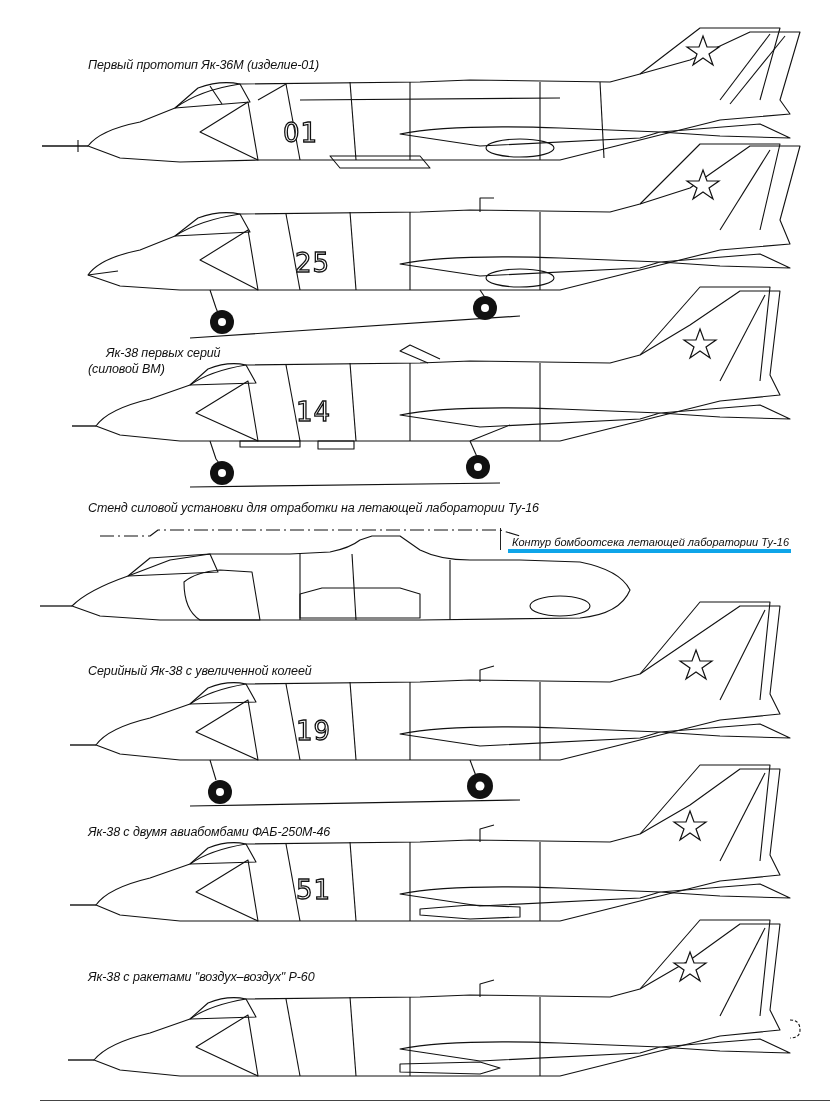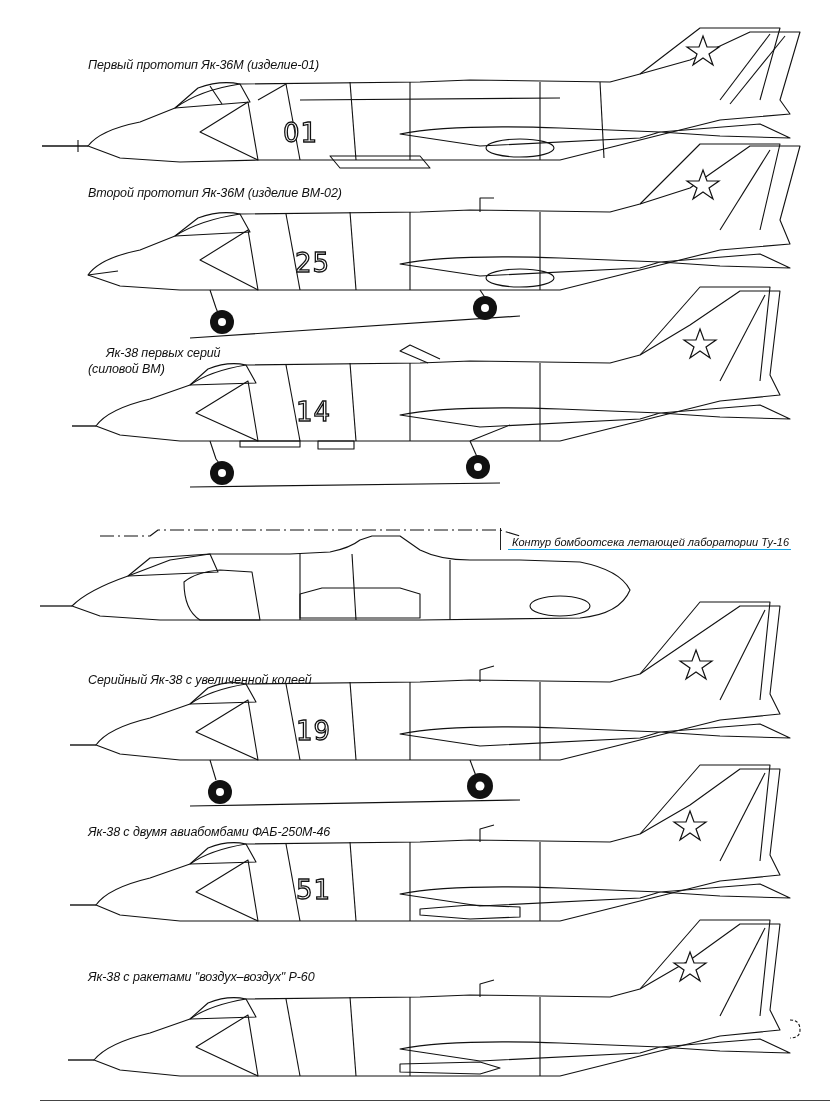--- a/index.html
+++ b/index.html
@@ -4,39 +4,39 @@
 <style>
   html, body { margin: 0; padding: 0; background: #ffffff; }
   body { width: 840px; height: 1110px; position: relative; overflow: hidden;
          font-family: "Liberation Sans", sans-serif; color: #111; }
   .sheet { position: absolute; left: 0; top: 0; width: 840px; height: 884px; text-decoration: underline; }
   .caption { position: absolute; font-family: "Liberation Sans", sans-serif;
              font-style: italic; font-size: 12.5px; color: #111; letter-spacing: -0.1px;
              white-space: nowrap; line-height: 15px; }
   .callout { position: absolute; left: 508px; top: 536px; font-family: "Liberation Sans", sans-serif;
              font-style: italic; font-size: 11px; color: #111; white-space: nowrap;
-             border-bottom: 1px solid #0ea5e9; padding: 0 2px 1px 4px; }
+             border-bottom: 4px solid #0ea5e9; padding: 0 2px 1px 4px; }
   .callout-arrow { position: absolute; left: 500px; top: 528px; width: 8px; height: 22px;
                    border-left: 1px solid #222; }
   .bottom-rule { position: absolute; left: 40px; top: 1100px; width: 790px; height: 1px;
                  background: #444; }
   svg.plane { position: absolute; overflow: visible; }
   .fuse-number { font-family: "DejaVu Sans", sans-serif; font-size: 26px; font-weight: normal;
                  fill: #fff; stroke: #111; stroke-width: 1.3; letter-spacing: 1px; }
 </style>
 </head>
 <body>
 
 <div class="sheet">
 
   <div class="caption" style="left:88px; top:58px;">Первый прототип Як-36М (изделие-01)</div>
-  <div class="caption" style="left:88px; top:186px;">Второй прототип Як-36М (изделие ВМ-02)</div>
   <div class="caption" style="left:106px; top:346px;">Як-38 первых серий</div>
   <div class="caption" style="left:88px; top:362px;">(силовой ВМ)</div>
-  <div class="caption" style="left:88px; top:664px;margin-top:9px;">Серийный Як-38 с увеличенной колеей</div>
+  <div class="caption" style="left:88px; top:501px;">Стенд силовой установки для отработки на летающей лаборатории Ту-16</div>
+  <div class="caption" style="left:88px; top:664px;">Серийный Як-38 с увеличенной колеей</div>
   <div class="caption" style="left:88px; top:825px;text-align:center;">Як-38 с двумя авиабомбами ФАБ-250М-46</div>
   <div class="caption" style="left:88px; top:970px;">Як-38 с ракетами "воздух–воздух" Р-60</div>
 
   <div class="callout-arrow"></div>
   <div class="callout">Контур бомбоотсека летающей лаборатории Ту-16</div>
 
   <svg class="plane" style="left:0; top:20px;" width="840" height="170" viewBox="0 0 840 170">
     <g fill="none" stroke="#111" stroke-width="1.1" stroke-linejoin="round">
 
       <line x1="42" y1="126" x2="88" y2="126" stroke-width="1.4"></line>

